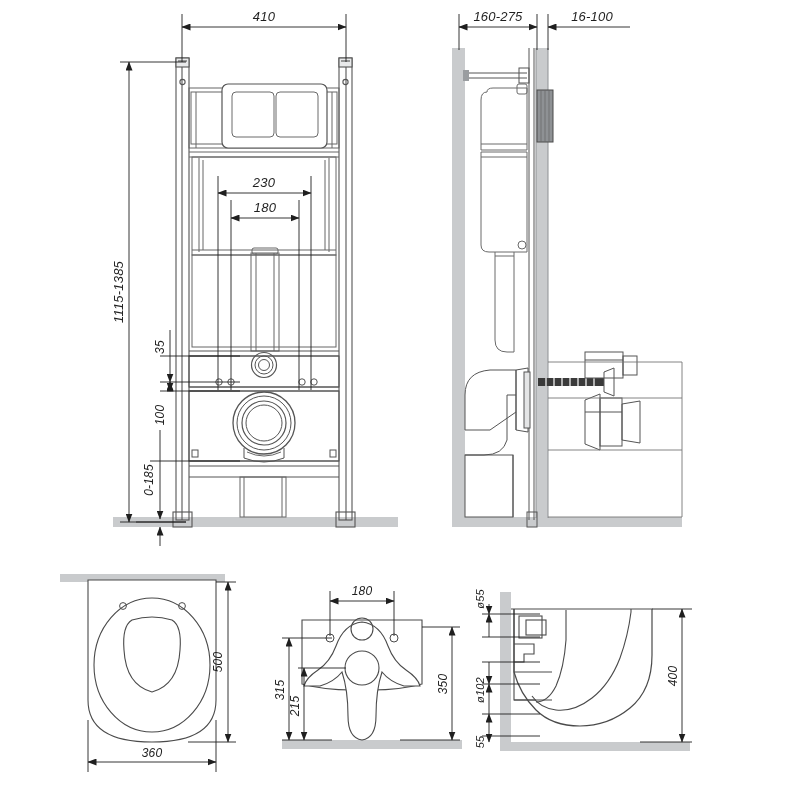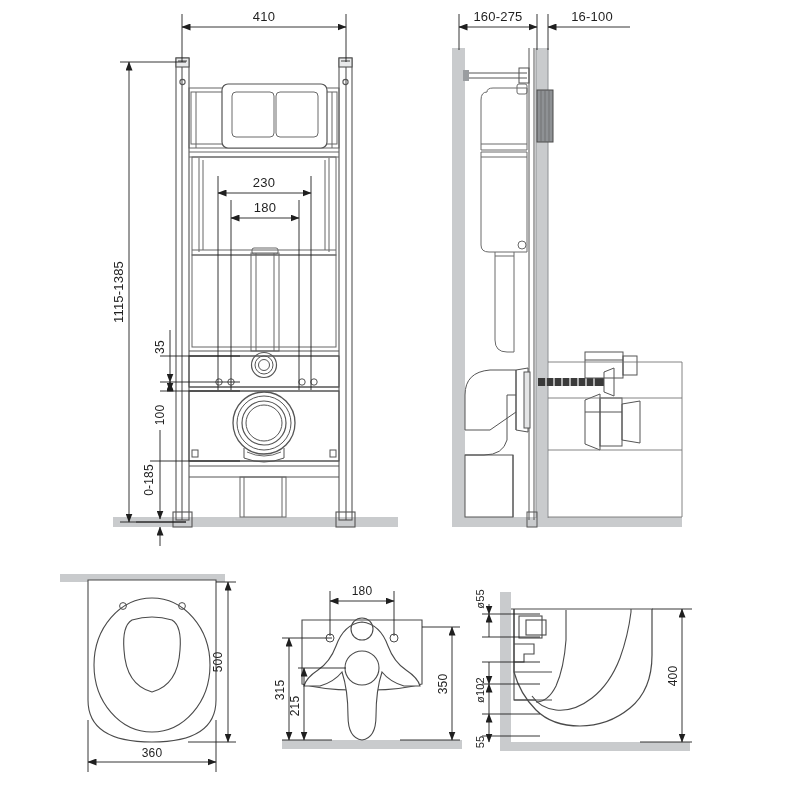--- a/index.html
+++ b/index.html
@@ -4,21 +4,21 @@
 <title>Technical Drawing</title>
 <style>
   html,body{margin:0;padding:0;background:#ffffff;}
   body{
     width:800px;height:800px;
     font-family:"Liberation Sans","DejaVu Sans",sans-serif;
     color:#1a1a1a;
     overflow:hidden;
     position:relative;
   }
-  #sheet{position:absolute;left:0;top:0;width:635px;height:800px;}
+  #sheet{position:absolute;left:0;top:0;width:635px;height:800px;font-style:italic;}
   svg{display:block;}
   .dimtext{
     font-family:"Liberation Sans","DejaVu Sans",sans-serif;
     font-size:13px;
     fill:#1f1f1f;
     letter-spacing:0.2px;
   }
   .dimtext.sm{font-size:12px;}
   .dimtext.xs{font-size:11px;}
 </style>

